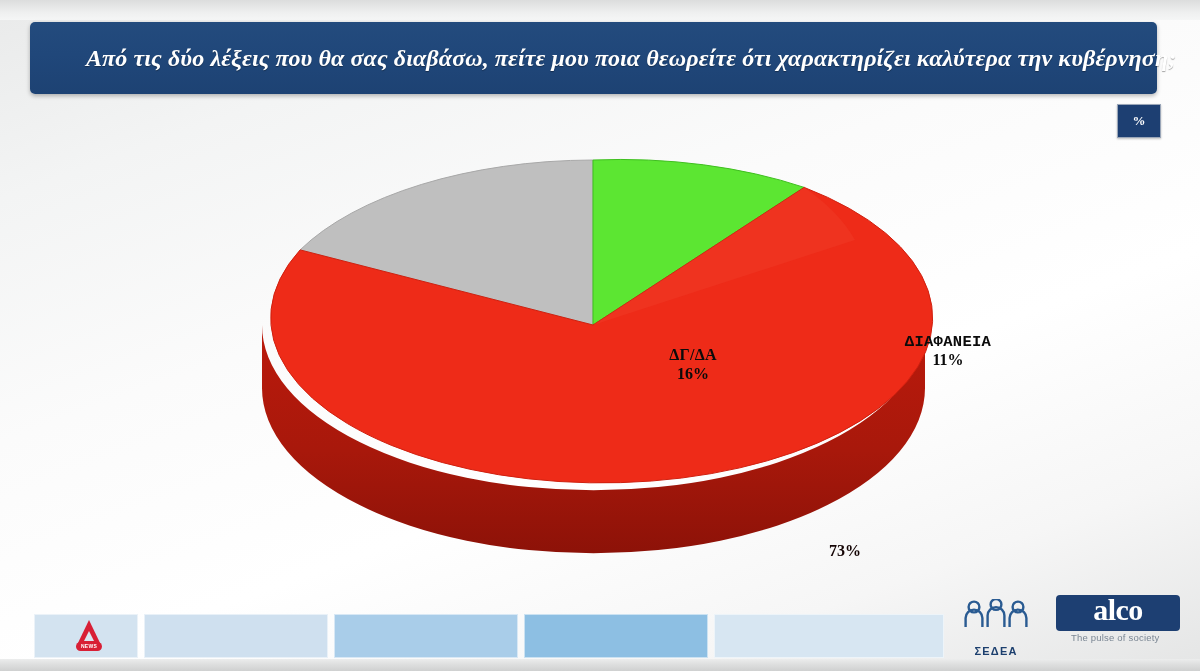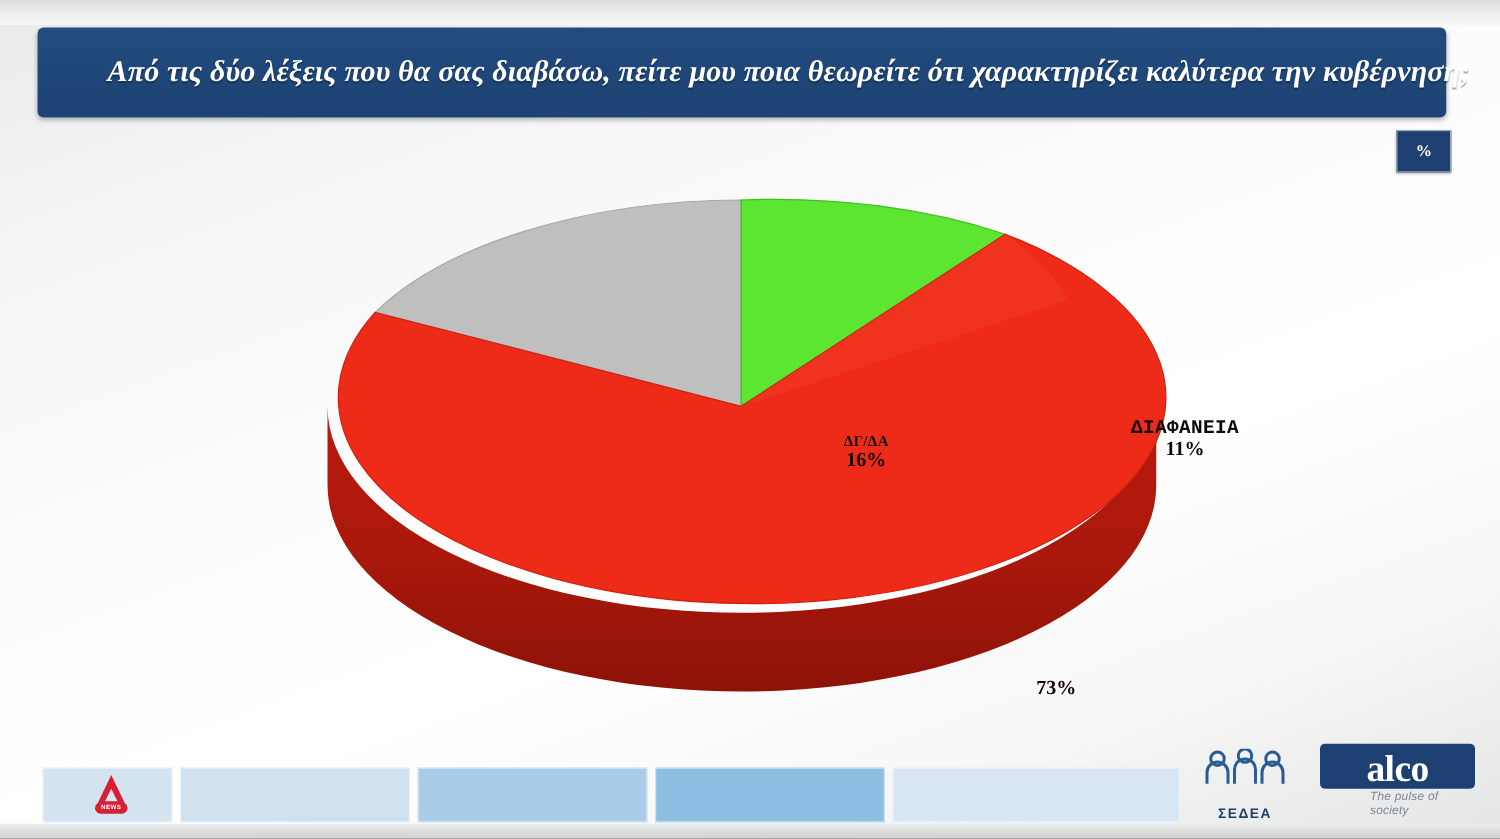--- a/index.html
+++ b/index.html
@@ -87,21 +87,21 @@
 
   .slice-label {
     position: absolute;
     text-align: center;
     font-family: "Liberation Serif", serif;
     font-weight: bold;
     color: #0b0b0b;
     line-height: 1.18;
     pointer-events: none;
   }
-  .slice-label .nm { display: block; font-size: 12px; letter-spacing: 0.3px; }
+  .slice-label .nm { display: block; font-size: 16px; letter-spacing: 0.3px; }
   .slice-label .vl { display: block; font-size: 16px; }
 
   #lbl-green { left: 598px; top: 183px; width: 190px; }
   #lbl-green .nm { font-size: 15.5px; font-family: Liberation Mono, monospace; }
   #lbl-gray  { left: 363px; top: 196px; width: 150px; }
   #lbl-red   { left: 470px; top: 392px; width: 240px; }
   #lbl-red .nm, #lbl-red .vl { color: #150505; }
 
   
   .footer {
@@ -184,37 +184,36 @@
     left: 1056px;
     bottom: 12px;
     width: 128px;
     height: 52px;
   }
   .alco-box {
     position: absolute; left: 0; top: 0;
     width: 124px; height: 36px;
     background: #1d3f72;
     border-radius: 4px 4px 4px 4px;
-    display: flex; align-items: flex-end; justify-content: center;
+    display: flex; align-items: flex-start; justify-content: center;
   }
   .alco-box span {
     font-family: "Liberation Serif", serif;
     font-size: 30px;
     font-weight: bold;
     color: #ffffff;
     letter-spacing: -0.5px;
     line-height: 1;
   }
   .alco-tag {
-    position: absolute; left: 40px; top: 37px;
+    position: absolute; left: 15px; top: 37px;
     font-family: "Liberation Sans", sans-serif;
     font-size: 9.5px;
     color: #7b8794;
     letter-spacing: 0.2px;
-    font-style: italic;
   }
 </style>
 </head>
 <body>
 
 <div id="slide">
 
   <div class="edge-top"></div>
 
   <div class="banner">

